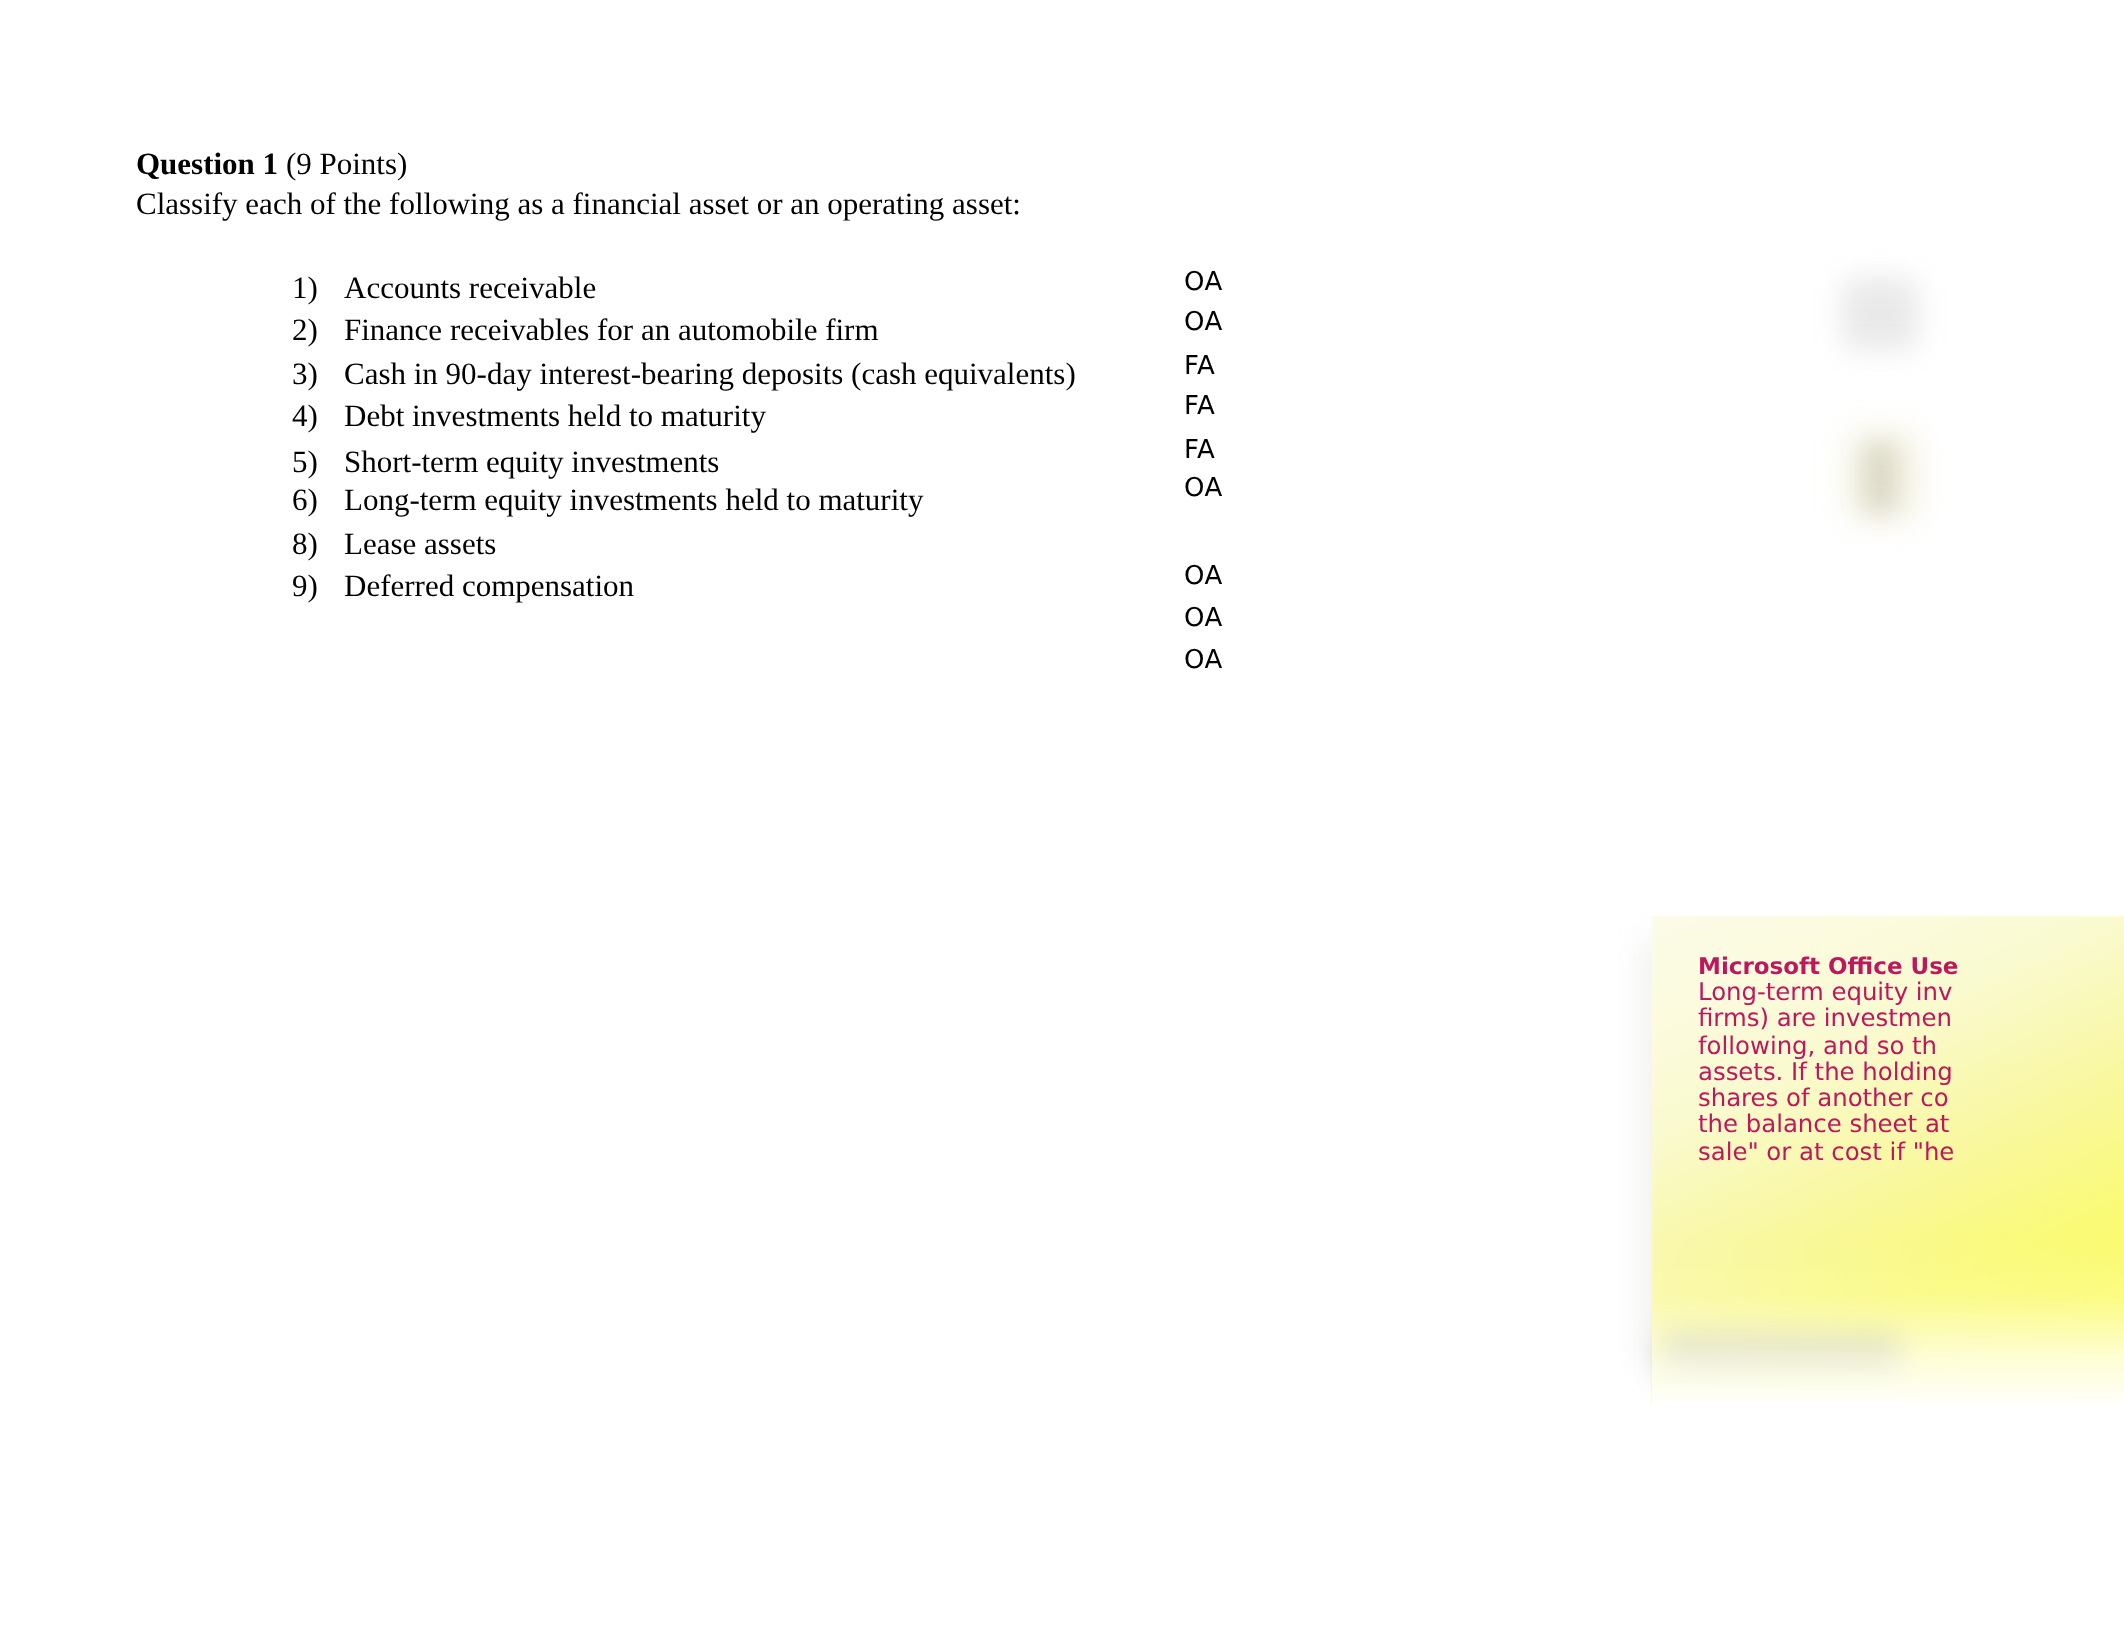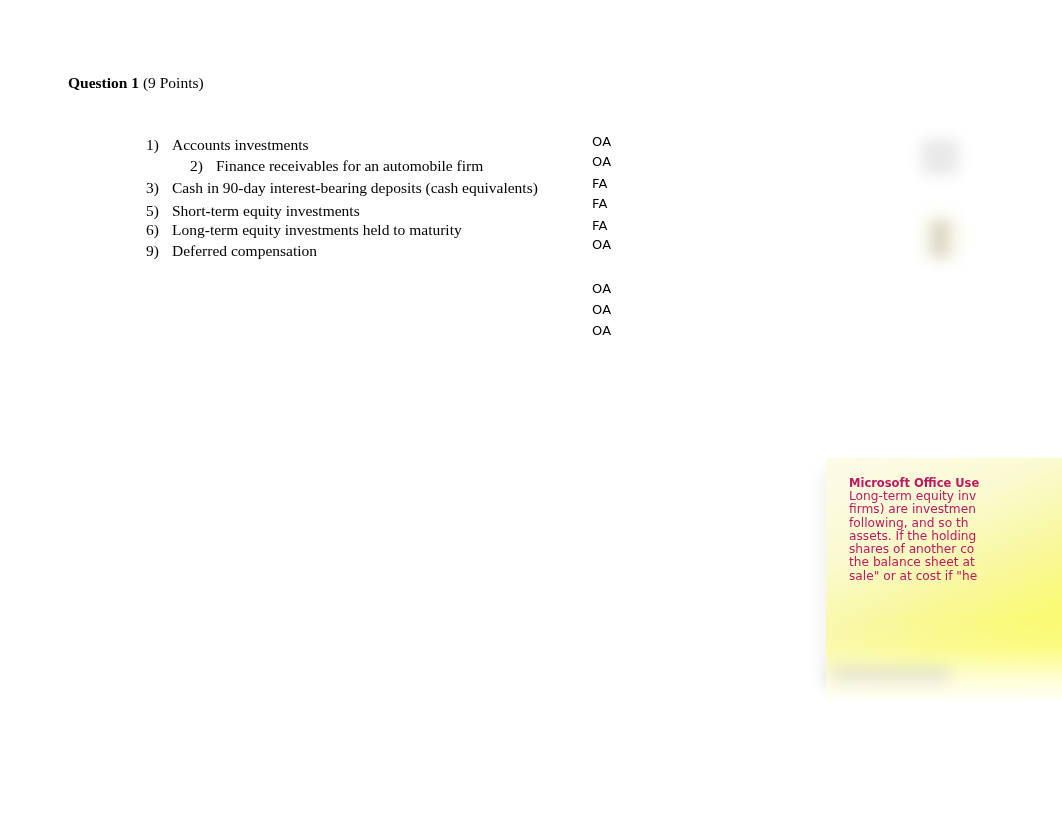--- a/index.html
+++ b/index.html
@@ -203,46 +203,53 @@
 </head>
 <body>
 
 <div id="page">
 
   <div class="qheader">
     <span class="q-title">Question 1</span>
     <span class="q-points">(9 Points)</span>
   </div>
 
+  <div class="qinstruction">Classify each of the following as a financial asset or an operating asset:</div>
 
   <div id="item-list">
 
     <div class="item-row" style="top:0px;">
-      <span class="item-num">1)</span><span class="item-text">Accounts investments</span>
-    </div>
-
-    <div class="item-row" style="top:0px;margin-left:44px;">
+      <span class="item-num">1)</span><span class="item-text">Accounts receivable</span>
+    </div>
+
+    <div class="item-row" style="top:0px;">
       <span class="item-num">2)</span><span class="item-text">Finance receivables for an automobile firm</span>
     </div>
 
     <div class="item-row" style="top:0px;">
       <span class="item-num">3)</span><span class="item-text">Cash in 90-day interest-bearing deposits (cash equivalents)</span>
     </div>
 
+    <div class="item-row" style="top:0px;">
+      <span class="item-num">4)</span><span class="item-text">Debt investments held to maturity</span>
+    </div>
 
     <div class="item-row" style="top:2px;">
       <span class="item-num">5)</span><span class="item-text">Short-term equity investments</span>
     </div>
 
     <div class="item-row" style="top:0px;">
       <span class="item-num">6)</span><span class="item-text">Long-term equity investments held to maturity</span>
     </div>
 
 
 
+    <div class="item-row" style="top:0px;">
+      <span class="item-num">8)</span><span class="item-text">Lease assets</span>
+    </div>
 
     <div class="item-row" style="top:0px;">
       <span class="item-num">9)</span><span class="item-text">Deferred compensation</span>
     </div>
 
   </div>
 
   <div id="answer-col">
     <div class="answer-cell" style="top:2px;">OA</div>
     <div class="answer-cell" style="top:22px;">OA</div>

